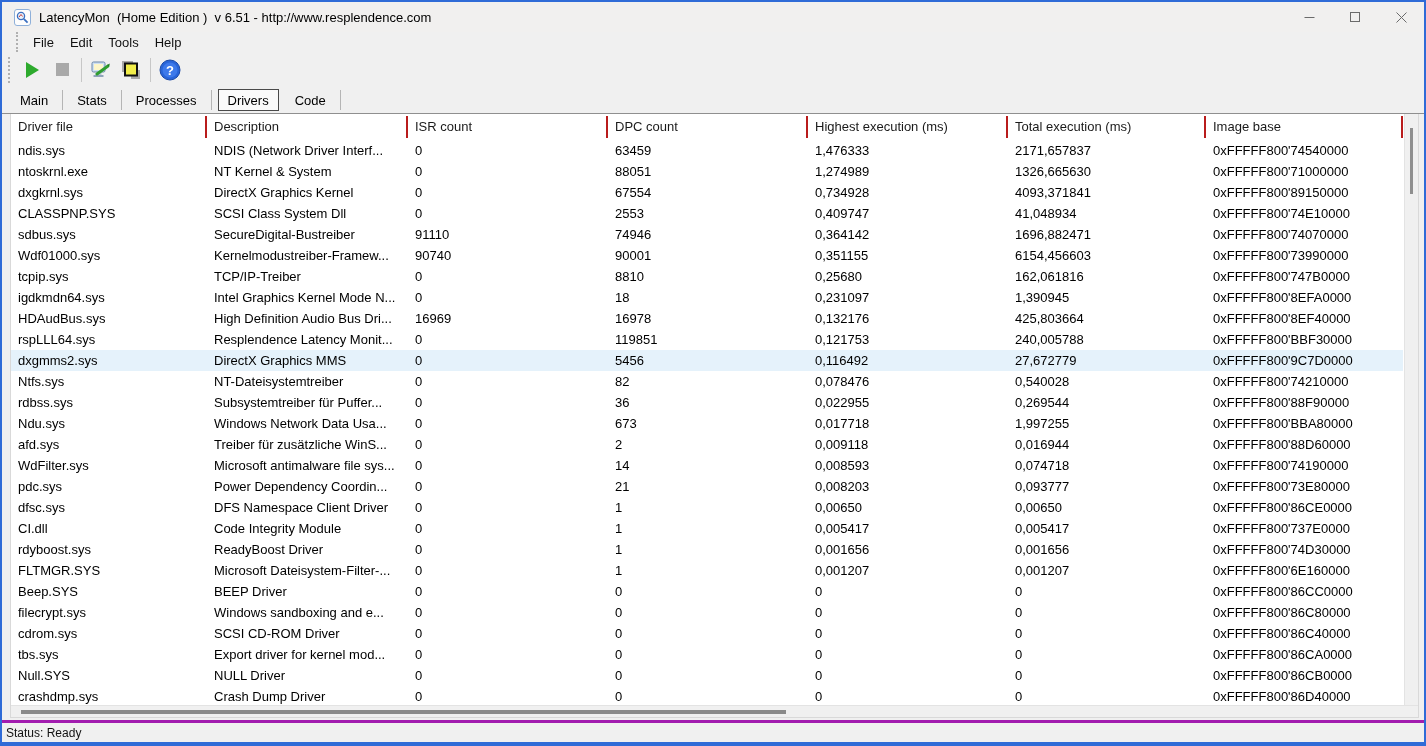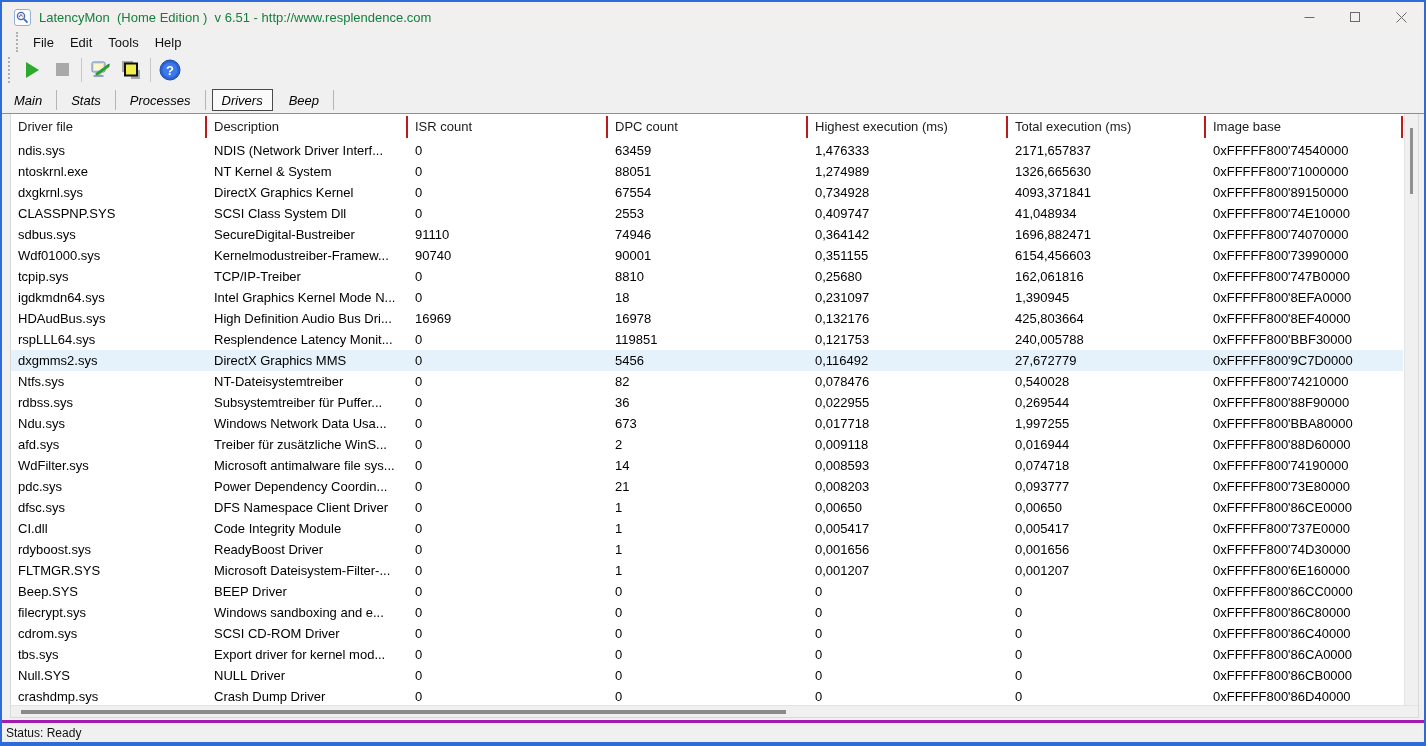--- a/index.html
+++ b/index.html
@@ -17,21 +17,21 @@
     display: flex; flex-direction: column;
     background: #f0f0f0;
   }
   
   .titlebar {
     height: 30px; flex: 0 0 30px;
     background: #f1f0ef;
     display: flex; align-items: center;
   }
   .titlebar .app-icon { margin: 0 8px 0 12px; width: 17px; height: 17px; }
-  .title-text { color: #15803d; font-size: 13px; white-space: pre; }
+  .title-text { color: #000000; font-size: 13px; white-space: pre; }
   .win-controls { margin-left: auto; display: flex; height: 100%; }
   .win-btn {
     width: 46px; height: 100%;
     display: flex; align-items: center; justify-content: center;
     color: #666; font-size: 14px; cursor: default;
   }
   .win-btn svg { stroke: #6b6b6b; }
   
   .menubar {
     height: 20px; flex: 0 0 20px;
@@ -64,22 +64,21 @@
     border-top: 8px solid transparent;
     border-bottom: 8px solid transparent;
   }
   .stop-sq { width: 13px; height: 13px; background: #a9a9a9; }
   
   .tabbar {
     height: 27px; flex: 0 0 27px;
     background: #f0f0f0;
     display: flex; align-items: center;
     border-bottom: 1px solid #8f8f8f;
-    padding-left: 0;
-    font-style: italic;
+    padding-left: 6px;
   }
   .tab {
     padding: 3px 12px; font-size: 13px; color: #000;
     display: flex; align-items: center; height: 22px;
   }
   .tab.active {
     border: 1px solid #4a4a4a;
     background: #fafafa;
     padding: 2px 9px;
     margin: 0 4px;
@@ -230,21 +229,21 @@
   </div>
 
   <div class="tabbar">
     <div class="tab">Main</div>
     <div class="tab-sep"></div>
     <div class="tab">Stats</div>
     <div class="tab-sep"></div>
     <div class="tab">Processes</div>
     <div class="tab-sep"></div>
     <div class="tab active">Drivers</div>
-    <div class="tab">Beep</div>
+    <div class="tab">Code</div>
     <div class="tab-sep"></div>
   </div>
 
   <div class="table-panel">
     <div class="thead">
         <div class="hcell">Driver file</div>
         <div class="hcell">Description</div>
         <div class="hcell">ISR count</div>
         <div class="hcell">DPC count</div>
         <div class="hcell">Highest execution (ms)</div>

